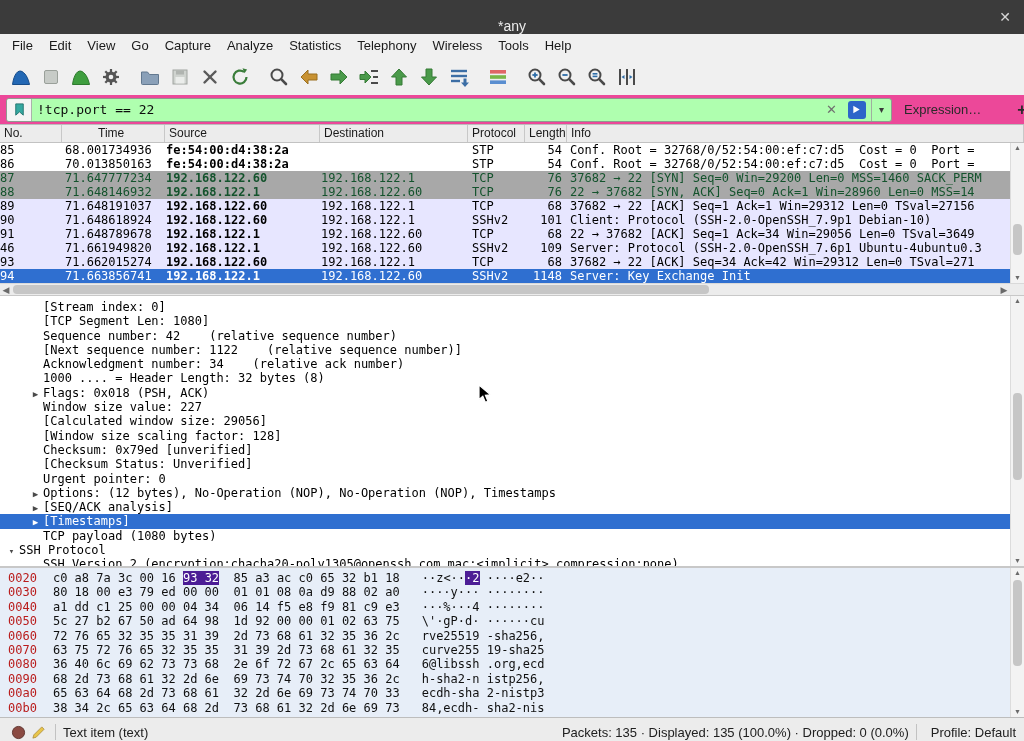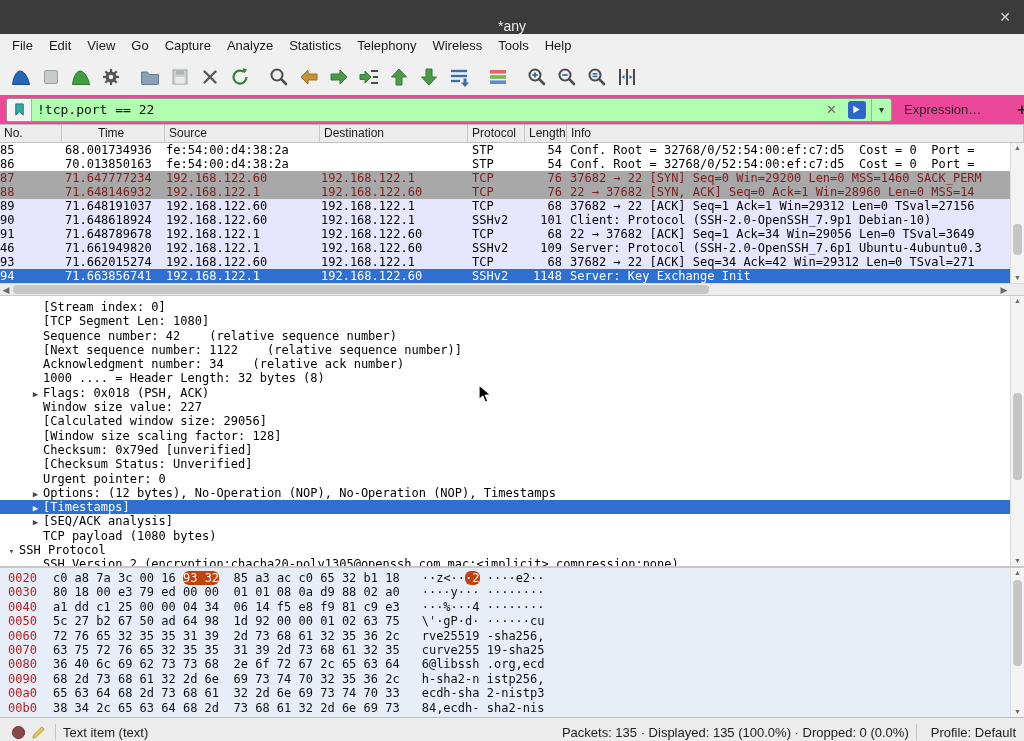--- a/index.html
+++ b/index.html
@@ -39,27 +39,27 @@
   .plist-header{display:grid;grid-template-columns:62px 103px 155px 148px 57px 42px 1fr;height:17px;
                 background:#ececec;border-bottom:1px solid #c2c2c2;font-size:12px;color:#1a1a1a;}
   .plh-cell{border-right:1px solid #c8c8c8;line-height:17px;padding-left:4px;overflow:hidden;white-space:nowrap;}
   .plh-cell.col1{padding-left:36px;}
   .plist-body{position:relative;height:140px;overflow:hidden;background:#fff;}
   .plist-row{display:grid;grid-template-columns:62px 103px 155px 148px 57px 42px 1fr;height:14px;
              font:12px "DejaVu Sans Mono",monospace;line-height:14px;white-space:pre;overflow:hidden;}
   .plc{overflow:hidden;}
   .c-no{padding-right:20px;}
   .c-time{padding-left:3px;}
-  .c-source{padding-left:1px;}
+  .c-source{padding-left:1px;font-weight:bold;}
   .c-destination{padding-left:1px;}
   .c-protocol{padding-left:4px;}
   .c-length{text-align:right;padding-right:5px;}
   .c-info{padding-left:3px;}
   .style-plain{background:#ffffff;color:#000;}
-  .style-gray{background:#a8a8a8;color:#7f1d1d;}
+  .style-gray{background:#a8a8a8;color:#14532d;}
   .style-tcp{background:#e7e6ff;color:#000;}
   .style-selected{background:#2f6fd0;color:#ffffff;}
   
   .hscroll{height:11px;background:#ececec;border-top:1px solid #d9d9d9;position:relative;}
   .hs-left,.hs-right{position:absolute;top:0;width:12px;height:100%;color:#6a6a6a;font-size:9px;
                      display:flex;align-items:center;justify-content:center;}
   .hs-left{left:0;} .hs-right{right:14px;}
   .hs-handle{position:absolute;left:13px;top:1px;bottom:1px;width:68%;background:#c6c6c6;border-radius:4px;}
   
   .vscroll{position:absolute;top:0;right:0;bottom:0;width:13px;background:#f3f3f3;border-left:1px solid #dcdcdc;}
@@ -75,21 +75,21 @@
   .darrow{display:inline-block;width:15px;text-align:center;font-size:9px;color:#4a4a4a;}
   .dline.selected{background:#2f6fd0;color:#fff;}
   .dline.selected .darrow{color:#fff;}
   
   .splitter{height:2px;background:#c8c8c8;}
   .hex-pane{position:relative;height:149px;background:#e7eef8;overflow:hidden;}
   .hex-lines{padding:3px 0 0 8px;}
   .hexrow{height:14.4px;line-height:14.4px;font:12px "DejaVu Sans Mono",monospace;white-space:pre;color:#101010;}
   .hoff{color:#b91c1c;margin-right:16px;}
   .hbytes{margin-right:22px;}
-  .hsel{background:#c2410c;color:#ffffff;border-radius:6px;}
+  .hsel{background:#4c1d95;color:#ffffff;}
   
   .statusbar{height:28px;background:#ececec;border-top:1px solid #bdbdbd;display:flex;align-items:center;
              font-size:13px;color:#202020;padding:0 8px;}
   .sb-expert,.sb-edit{width:20px;height:20px;display:flex;align-items:center;justify-content:center;}
   .sb-sep{width:1px;height:16px;background:#c2c2c2;margin:0 7px;}
   .sb-context{white-space:nowrap;}
   .sb-spacer{flex:1;}
   .sb-stats{white-space:nowrap;}
   .sb-profile{white-space:nowrap;padding-left:7px;}
   
@@ -330,22 +330,22 @@
         <div class="dline ind1"><span class="darrow"></span><span>Acknowledgment number: 34    (relative ack number)</span></div>
         <div class="dline ind1"><span class="darrow"></span><span>1000 .... = Header Length: 32 bytes (8)</span></div>
         <div class="dline ind1"><span class="darrow">▶</span><span>Flags: 0x018 (PSH, ACK)</span></div>
         <div class="dline ind1"><span class="darrow"></span><span>Window size value: 227</span></div>
         <div class="dline ind1"><span class="darrow"></span><span>[Calculated window size: 29056]</span></div>
         <div class="dline ind1"><span class="darrow"></span><span>[Window size scaling factor: 128]</span></div>
         <div class="dline ind1"><span class="darrow"></span><span>Checksum: 0x79ed [unverified]</span></div>
         <div class="dline ind1"><span class="darrow"></span><span>[Checksum Status: Unverified]</span></div>
         <div class="dline ind1"><span class="darrow"></span><span>Urgent pointer: 0</span></div>
         <div class="dline ind1"><span class="darrow">▶</span><span>Options: (12 bytes), No-Operation (NOP), No-Operation (NOP), Timestamps</span></div>
+        <div class="dline ind1"><span class="darrow">▶</span><span>[SEQ/ACK analysis]</span></div>
         <div class="dline ind1 selected"><span class="darrow">▶</span><span>[Timestamps]</span></div>
-        <div class="dline ind1"><span class="darrow">▶</span><span>[SEQ/ACK analysis]</span></div>
         <div class="dline ind1"><span class="darrow"></span><span>TCP payload (1080 bytes)</span></div>
         <div class="dline ind0"><span class="darrow">▾</span><span>SSH Protocol</span></div>
         <div class="dline ind1"><span class="darrow"></span><span>SSH Version 2 (encryption:chacha20-poly1305@openssh.com mac:&lt;implicit&gt; compression:none)</span></div>
       </div>
     <div class="vscroll">
       <div class="vs-up">▲</div>
       <div class="vs-handle" style="top:36%;height:32%;"></div>
       <div class="vs-down">▼</div>
     </div>
   </div>

